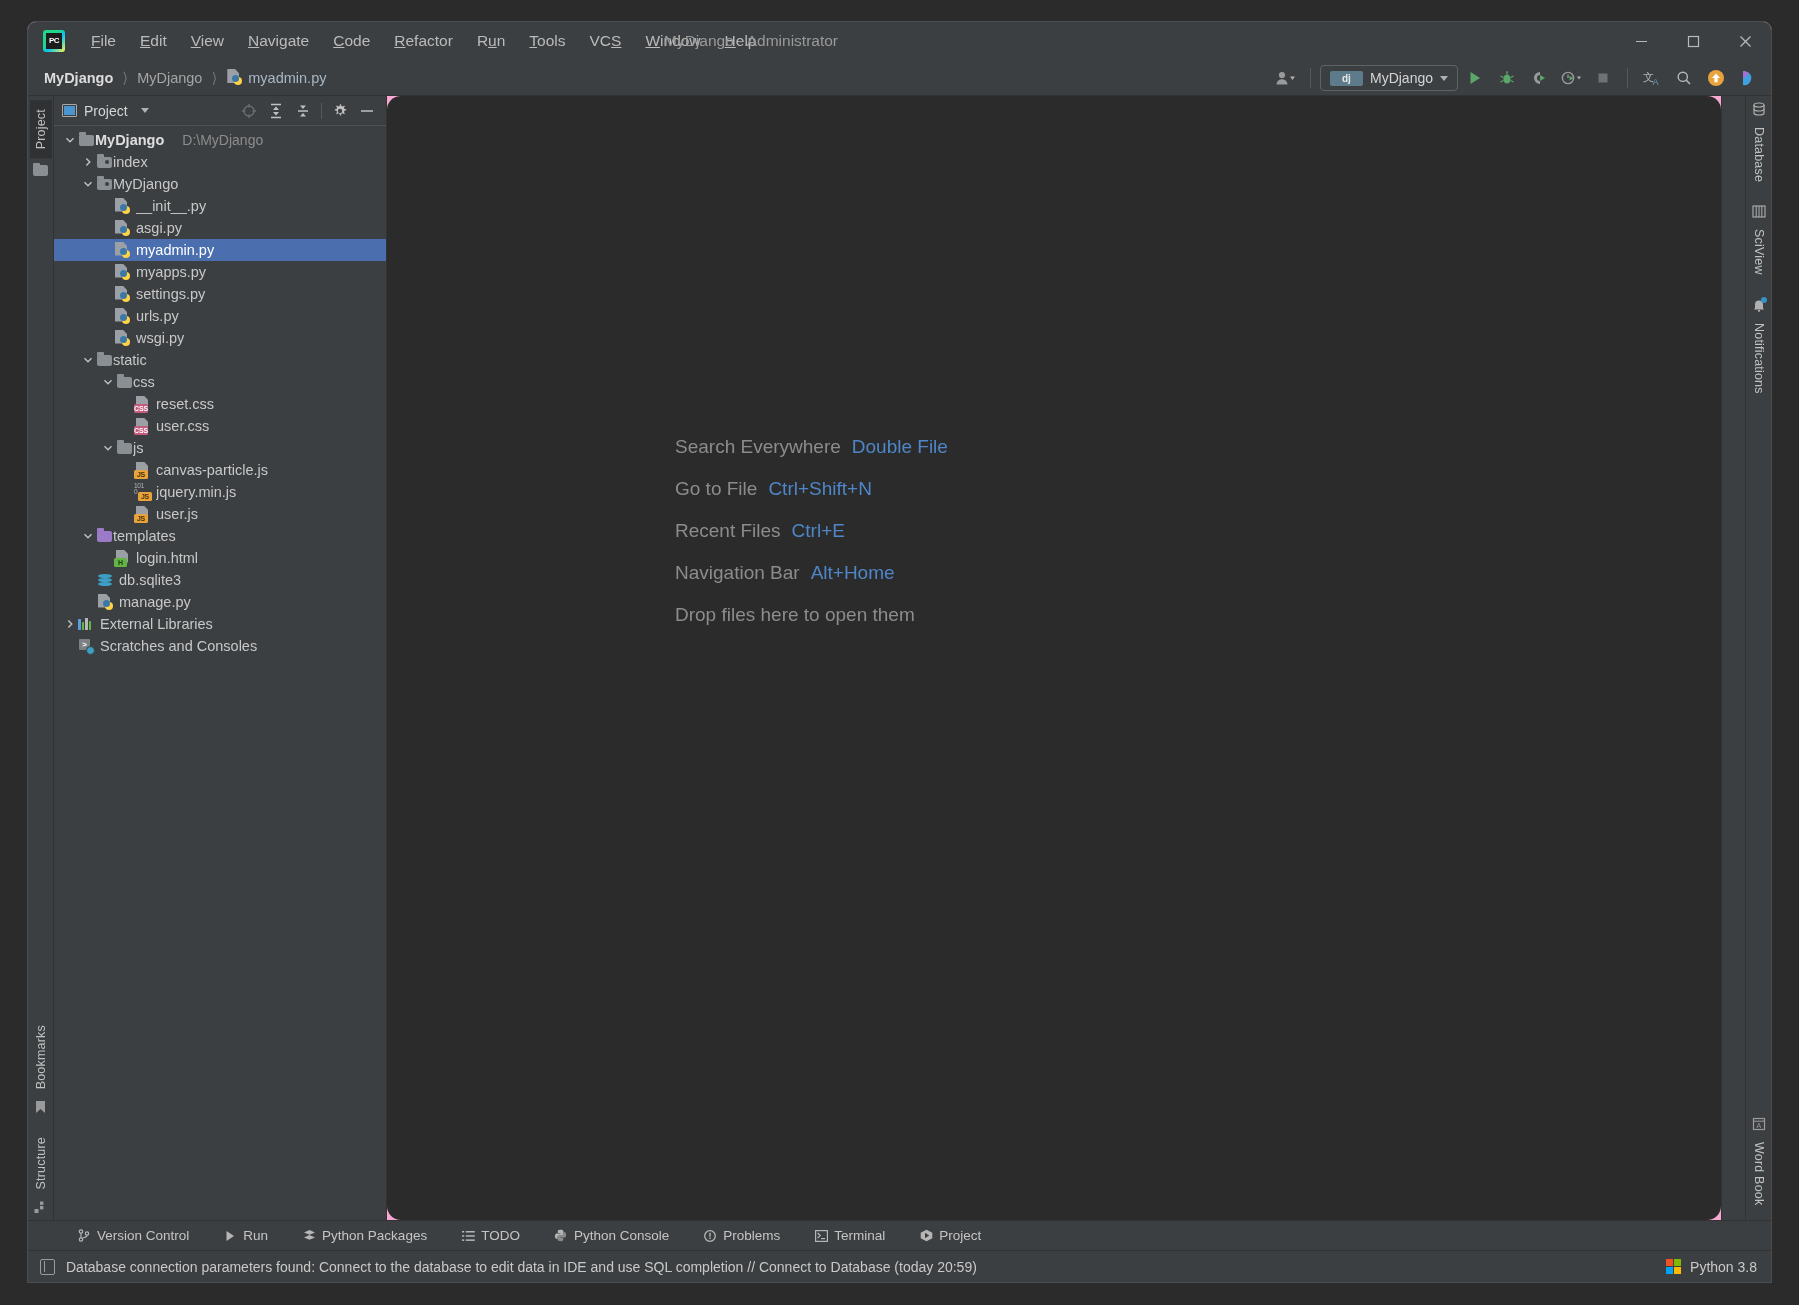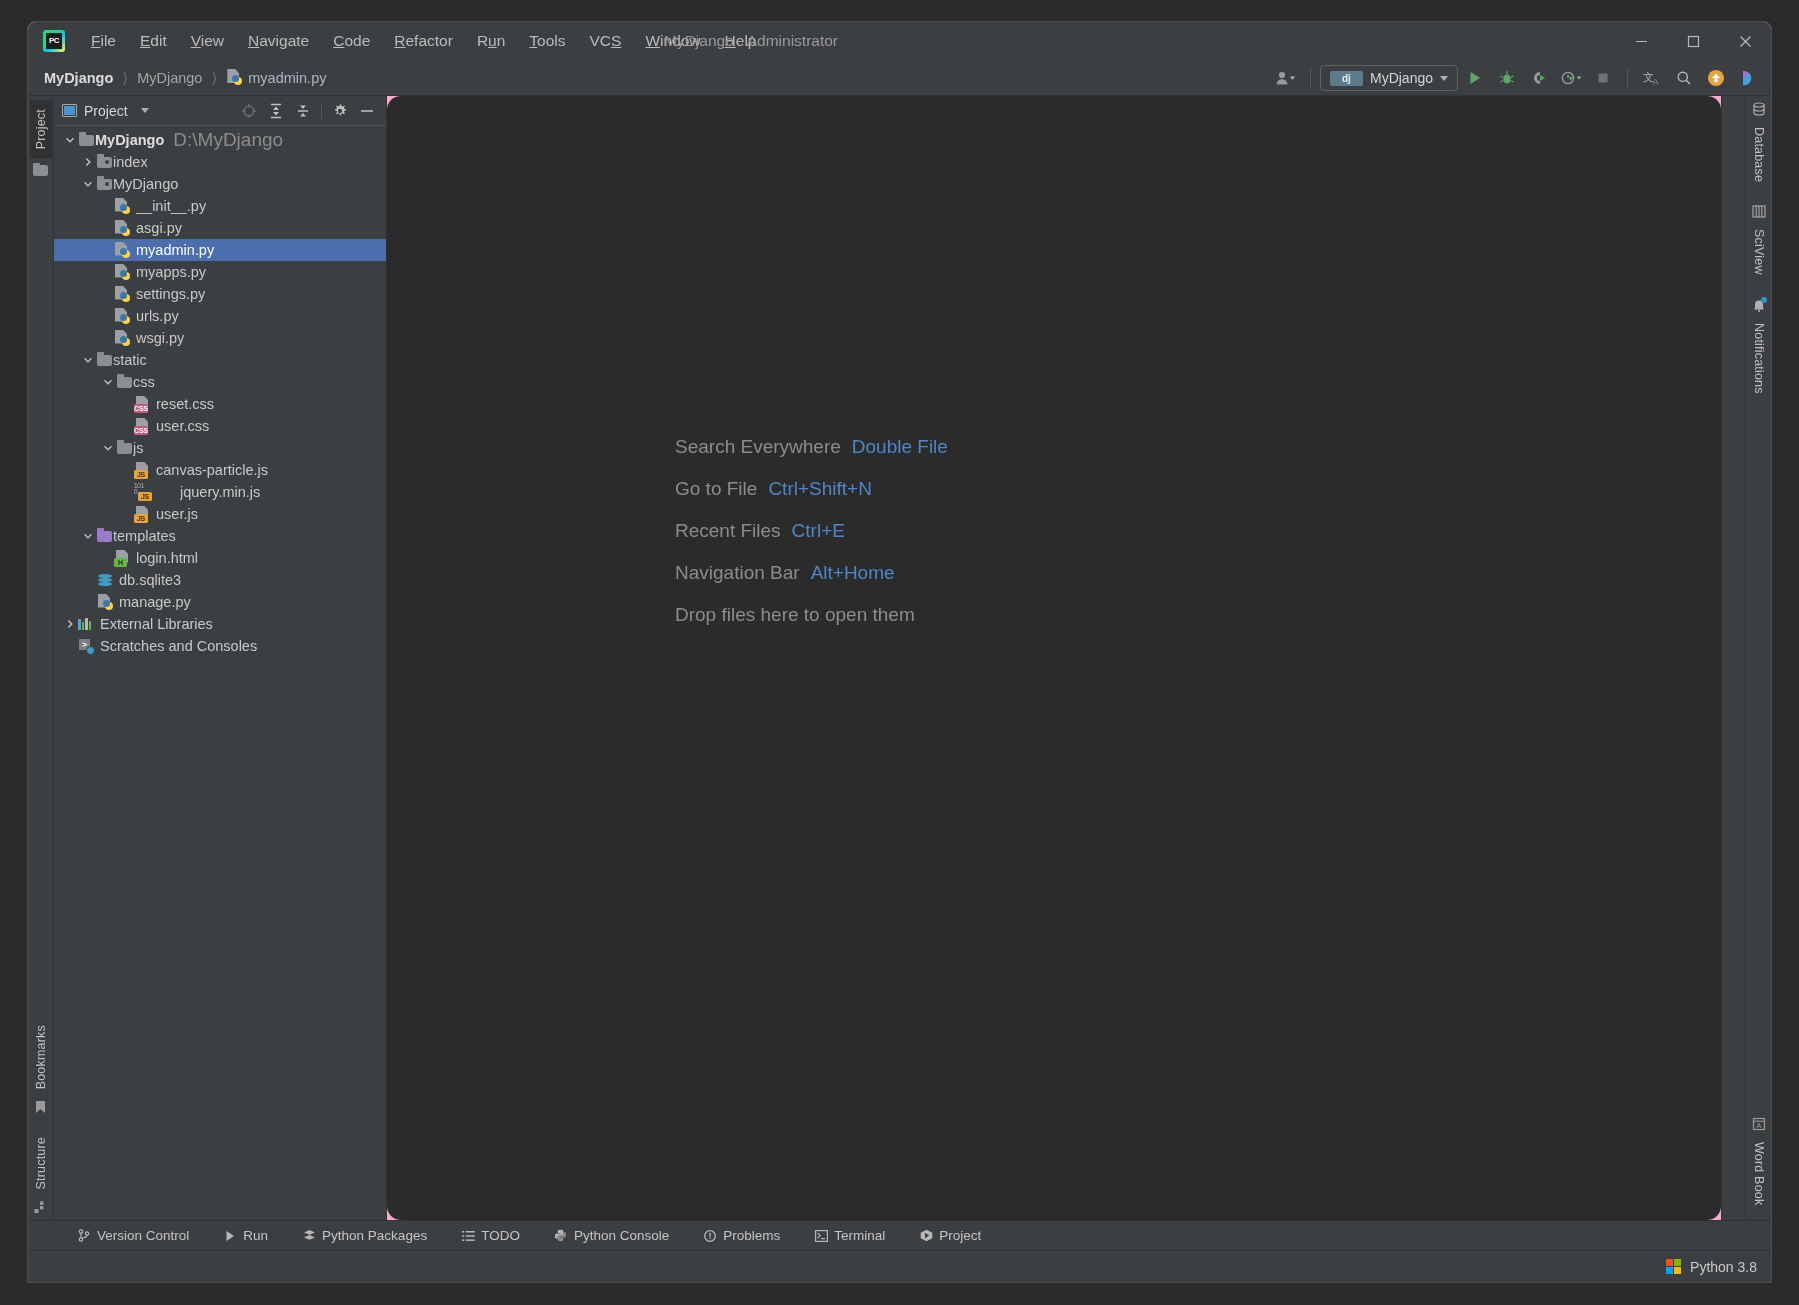--- a/index.html
+++ b/index.html
@@ -195,21 +195,21 @@
     padding-right: 4px;
   }
   .node.sel { background: #4b6eaf; color: #ffffff; }
   .arrow {
     width: 16px; height: 16px;
     display: flex; align-items: center; justify-content: center;
     flex: 0 0 16px;
   }
   .arrow svg { display:block; }
   .node-lbl { overflow: hidden; text-overflow: ellipsis; }
-  .node-path { color: #8c8c8c; font-size: 19px; margin-left: 9px; }
+  .node-path { color: #8c8c8c; font-size: 14px; margin-left: 18px; }
   .node.bold .node-lbl { font-weight: bold; color: #dedede; }
 
   
   .fico { width: 17px; height: 17px; position: relative; }
   .fico .pg {
     position: absolute; left: 2px; top: 0px;
     width: 12px; height: 13px;
     background: #9aa0a6;
     clip-path: polygon(0 0, 65% 0, 100% 32%, 100% 100%, 0 100%);
   }
@@ -747,21 +747,21 @@
               </span>
             <span class="node-lbl">js</span>
           </div>
           <div class="node" style="padding-left:80px;">
             <span class="fico" style="margin-right:5px;">
                 <span class="pg"></span>
                 <span class="tag" style="background:#e8a33d;color:#4a3005;">JS</span>
               </span>
             <span class="node-lbl">canvas-particle.js</span>
           </div>
-          <div class="node" style="padding-left:80px;gap:24px;">
+          <div class="node" style="padding-left:80px;">
             <span class="fico" style="margin-right:5px;">
                 <span class="num">101<br>0</span>
                 <span class="tag" style="background:#e8a33d;color:#4a3005;left:4px;">JS</span>
               </span>
             <span class="node-lbl">jquery.min.js</span>
           </div>
           <div class="node" style="padding-left:80px;">
             <span class="fico" style="margin-right:5px;">
                 <span class="pg"></span>
                 <span class="tag" style="background:#e8a33d;color:#4a3005;">JS</span>
@@ -994,20 +994,24 @@
           <svg class="i" width="13" height="13" viewBox="0 0 13 13">
             <path d="M6.5 0.7 L12.3 3.8 L12.3 9.2 L6.5 12.3 L0.7 9.2 L0.7 3.8 Z" fill="#b6b6b6"></path>
             <path d="M5 3.8 L9.3 6.5 L5 9.2 Z" fill="#3c3f41"></path>
           </svg>
         </span>
         <span>Project</span>
       </div>
     </div>
 
     <div class="status-bar">
+      <div class="status-left">
+        <span class="memdoc"></span>
+        <span class="status-msg">Database connection parameters found: Connect to the database to edit data in IDE and use SQL completion // Connect to Database (today 20:59)</span>
+      </div>
       <div class="status-right">
         <span class="win-squares">
           <i style="background:#f25022;"></i>
             <i style="background:#7fba00;"></i>
             <i style="background:#00a4ef;"></i>
             <i style="background:#ffb900;"></i>
         </span>
         <span class="py-ver">Python 3.8</span>
       </div>
     </div>

